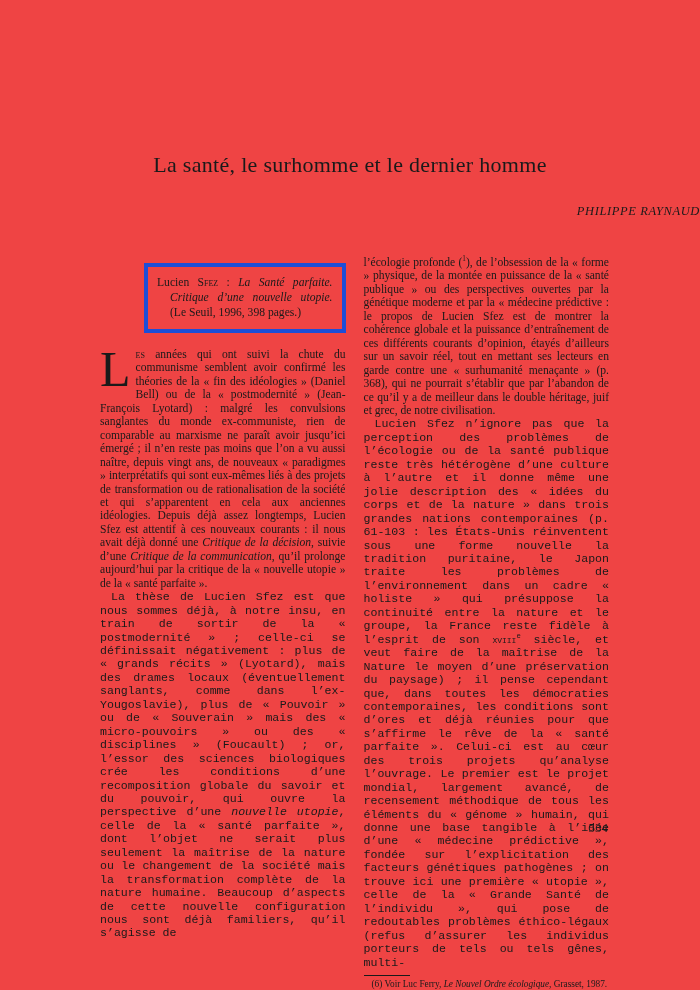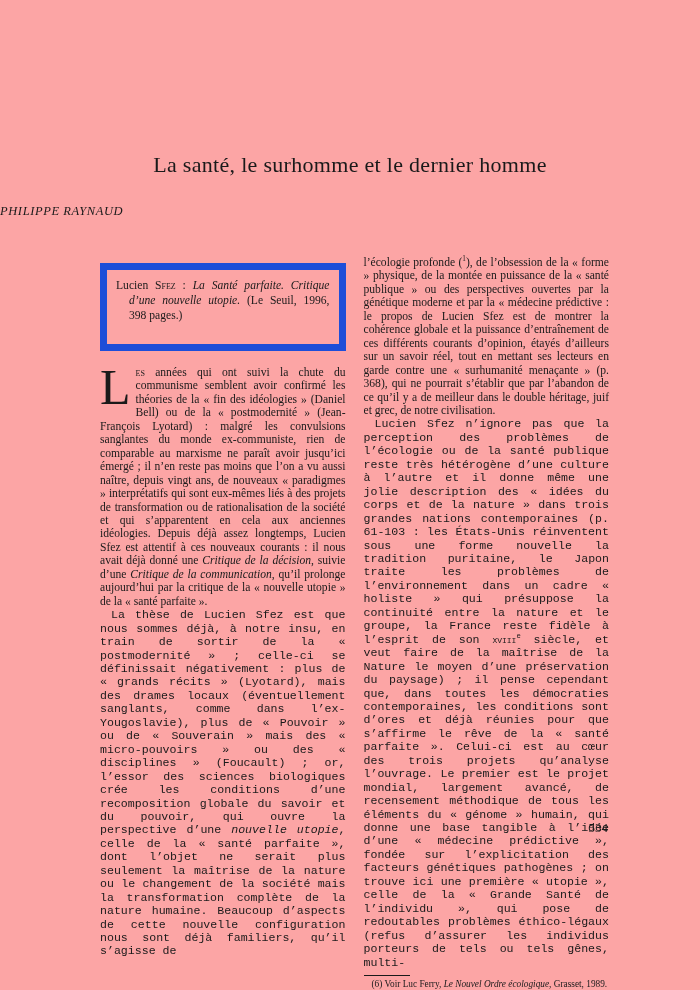--- a/index.html
+++ b/index.html
@@ -1,49 +1,50 @@
 <!DOCTYPE html>
 <html lang="fr"><head>
 <meta charset="utf-8">
 <style>
   * { margin:0; padding:0; box-sizing:border-box; }
   html,body { background:#ffffff; }
   .page {
     width:700px; height:990px;
     position:relative;
-    background:#fca5a5;
+    background:#ef4444;
     color:#1a1a1a;
     font-family:"Liberation Serif","DejaVu Serif",serif;
     overflow:hidden;
   }
   .title {
     position:absolute; top:152px; left:0; width:100%;
     text-align:center;
     font-size:22px; font-weight:normal; letter-spacing:0.3px;
   }
   .author {
     position:absolute; top:204px; left:0; width:100%;
-    text-align:left;
+    text-align:right;
     font-size:12.5px; font-style:italic; letter-spacing:0.6px;
   }
   .columns {
     position:absolute; top:256px; left:100px; width:509px;
     display:flex; gap:18px;
   }
   .col {
     width:245.5px;
     text-align:justify;
     font-size:11.6px;
     line-height:13.45px;
   }
   .review-box {
-    border:7px solid #1d4ed8;
-    padding:8px 9px 21px 9px;
+    border:4px solid #1d4ed8;
+    padding:8px 9px 9px 9px;
     margin-top:7px;
     margin-bottom:15px;
+    margin-left:44px;
   }
   .box-text {
     font-size:11.6px; line-height:15px;
     padding-left:13px; text-indent:-13px;
     text-align:justify;
   }
   .body-para { text-align:justify; }
   .body-para.indent { text-indent:11px;font-family:Liberation Mono, monospace; }
   .dropcap {
     float:left;
@@ -84,21 +85,21 @@
       </div>
       <p class="body-para"><span class="dropcap">L</span><span><span class="sc">es</span><span> années qui ont suivi la chute du communisme semblent avoir confirmé les théories de la « fin des idéologies » (Daniel Bell) ou de la « postmodernité » (Jean-François Lyotard) : malgré les convulsions sanglantes du monde ex-communiste, rien de comparable au marxisme ne paraît avoir jusqu’ici émergé ; il n’en reste pas moins que l’on a vu aussi naître, depuis vingt ans, de nouveaux « paradigmes » interprétatifs qui sont eux-mêmes liés à des projets de transformation ou de rationalisation de la société et qui s’apparentent en cela aux anciennes idéologies. Depuis déjà assez longtemps, Lucien Sfez est attentif à ces nouveaux courants : il nous avait déjà donné une </span><span class="it">Critique de la décision</span><span>, suivie d’une </span><span class="it">Critique de la communication</span><span>, qu’il prolonge aujourd’hui par la critique de la « nouvelle utopie » de la « santé parfaite ».</span></span></p>
       <p class="body-para indent"><span>La thèse de Lucien Sfez est que nous sommes déjà, à notre insu, en train de sortir de la « postmodernité » ; celle-ci se définissait négativement : plus de « grands récits » (Lyotard), mais des drames locaux (éventuellement sanglants, comme dans l’ex-Yougoslavie), plus de « Pouvoir » ou de « Souverain » mais des « micro-pouvoirs » ou des « disciplines » (Foucault) ; or, l’essor des sciences biologiques crée les conditions d’une recomposition globale du savoir et du pouvoir, qui ouvre la perspective d’une </span><span class="it">nouvelle utopie</span><span>, celle de la « santé parfaite », dont l’objet ne serait plus seulement la maîtrise de la nature ou le changement de la société mais la transformation complète de la nature humaine. Beaucoup d’aspects de cette nouvelle configuration nous sont déjà familiers, qu’il s’agisse de</span></p>
     </div>
 
     <div class="col">
       <p class="body-para"><span>l’écologie profonde (</span><span class="sup">1</span><span>), de l’obsession de la « forme » physique, de la montée en puissance de la « santé publique » ou des perspectives ouvertes par la génétique moderne et par la « médecine prédictive : le propos de Lucien Sfez est de montrer la cohérence globale et la puissance d’entraînement de ces différents courants d’opinion, étayés d’ailleurs sur un savoir réel, tout en mettant ses lecteurs en garde contre une « surhumanité menaçante » (p. 368), qui ne pourrait s’établir que par l’abandon de ce qu’il y a de meilleur dans le double héritage, juif et grec, de notre civilisation.</span></p>
       <p class="body-para indent"><span>Lucien Sfez n’ignore pas que la perception des problèmes de l’écologie ou de la santé publique reste très hétérogène d’une culture à l’autre et il donne même une jolie description des « idées du corps et de la nature » dans trois grandes nations contemporaines (p. 61-103 : les États-Unis réinventent sous une forme nouvelle la tradition puritaine, le Japon traite les problèmes de l’environnement dans un cadre « holiste » qui présuppose la continuité entre la nature et le groupe, la France reste fidèle à l’esprit de son </span><span class="sc">xviii</span><span class="sup">e</span><span> siècle, et veut faire de la maîtrise de la Nature le moyen d’une préservation du paysage) ; il pense cependant que, dans toutes les démocraties contemporaines, les conditions sont d’ores et déjà réunies pour que s’affirme le rêve de la « santé parfaite ». Celui-ci est au cœur des trois projets qu’analyse l’ouvrage. Le premier est le projet mondial, largement avancé, de recensement méthodique de tous les éléments du « génome » humain, qui donne une base tangible à l’idée d’une « médecine prédictive », fondée sur l’explicitation des facteurs génétiques pathogènes ; on trouve ici une première « utopie », celle de la « Grande Santé de l’individu », qui pose de redoutables problèmes éthico-légaux (refus d’assurer les individus porteurs de tels ou tels gênes, multi-</span></p>
       <div class="footnote">
         <div class="footnote-rule"></div>
-        <p class="footnote-text"><span>(6) Voir Luc Ferry, </span><span class="it">Le Nouvel Ordre écologique</span><span>, Grasset, 1989.</span></p>
+        <p class="footnote-text"><span>(6) Voir Luc Ferry, </span><span class="it">Le Nouvel Ordre écologique</span><span>, Grasset, 1987.</span></p>
       </div>
     </div>
 
   </div>
 
   <div class="page-number">534</div>
 
 </div>
 
 </body></html>

